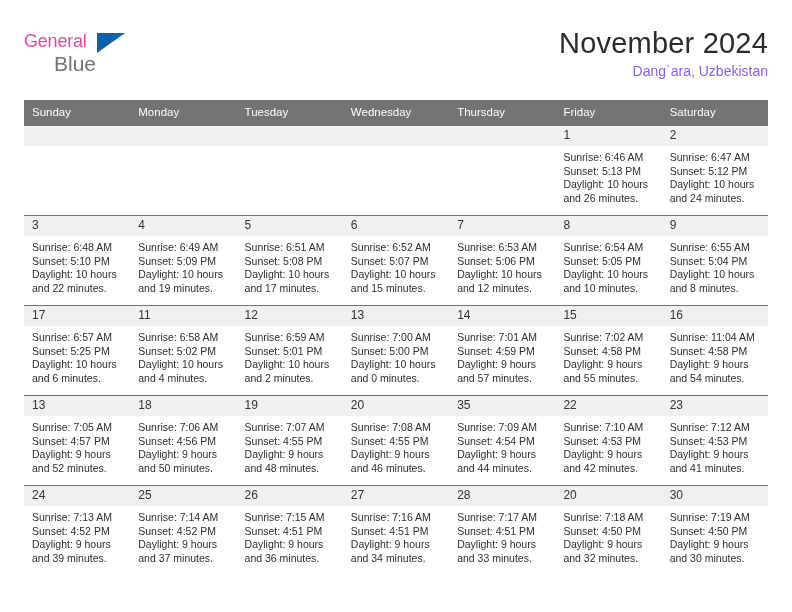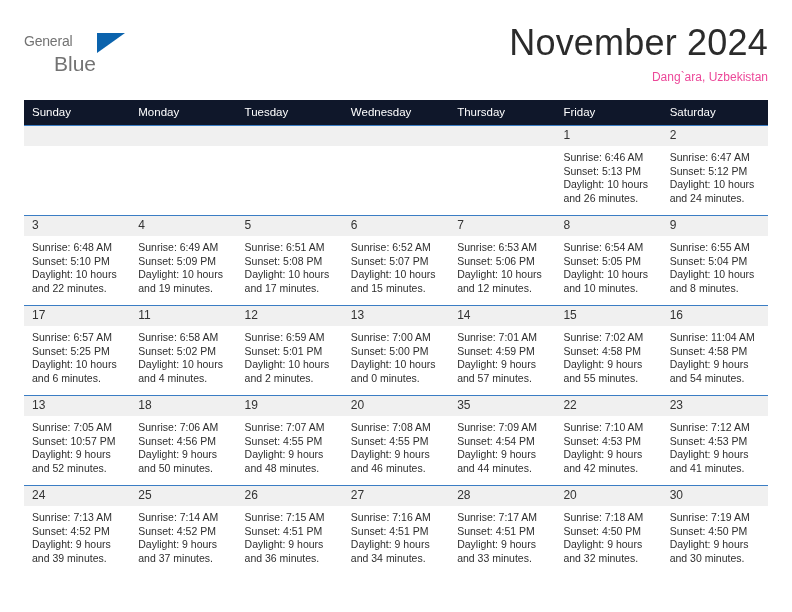--- a/index.html
+++ b/index.html
@@ -27,22 +27,22 @@
     height: 62px;
   }
 
   .logo {
     position: relative;
     width: 120px;
     height: 52px;
     padding-top: 4px;
   }
   .logo-general {
-    font-size: 14px;
-    color: #737373;
+    font-size: 18px;
+    color: #ec4899;
     letter-spacing: -0.2px;
     line-height: 22px;
     display: block;
   }
   .logo-blue {
     font-size: 21px;
     color: #737373;
     line-height: 22px;
     display: block;
     margin-left: 30px;
@@ -56,43 +56,42 @@
     height: 0;
     border-left: 28px solid #0b63ad;
     border-bottom: 20px solid transparent;
   }
 
   .titles {
     text-align: right;
     padding-top: 0px;
   }
   .cal-title {
-    font-size: 36px;
+    font-size: 29px;
     font-weight: normal;
     color: #2b2b2b;
     line-height: 34px;
     letter-spacing: 0.2px;
   }
   .cal-sub {
-    font-size: 12px;
-    color: #ec4899;
+    font-size: 14px;
+    color: #8b5cf6;
     line-height: 22px;
-    margin-top: 6px;
   }
 
   
   .calendar {
     margin-top: 12px;
     width: 744px;
     border-collapse: collapse;
     table-layout: fixed;
   }
 
   .calendar thead th {
-    background: #0f172a;
+    background: #737373;
     color: #ffffff;
     font-size: 11.5px;
     font-weight: normal;
     text-align: left;
     padding: 6px 8px 7px 8px;
     height: 23px;
   }
 
   .calendar tbody td {
     vertical-align: top;
@@ -350,21 +349,21 @@
               <div>Daylight: 9 hours</div>
               <div>and 54 minutes.</div>
             </div>
           </td>
         </tr>
         <tr>
           <td>
             <div class="daynum">13</div>
             <div class="cell-lines">
               <div>Sunrise: 7:05 AM</div>
-              <div>Sunset: 10:57 PM</div>
+              <div>Sunset: 4:57 PM</div>
               <div>Daylight: 9 hours</div>
               <div>and 52 minutes.</div>
             </div>
           </td>
           <td>
             <div class="daynum">18</div>
             <div class="cell-lines">
               <div>Sunrise: 7:06 AM</div>
               <div>Sunset: 4:56 PM</div>
               <div>Daylight: 9 hours</div>

